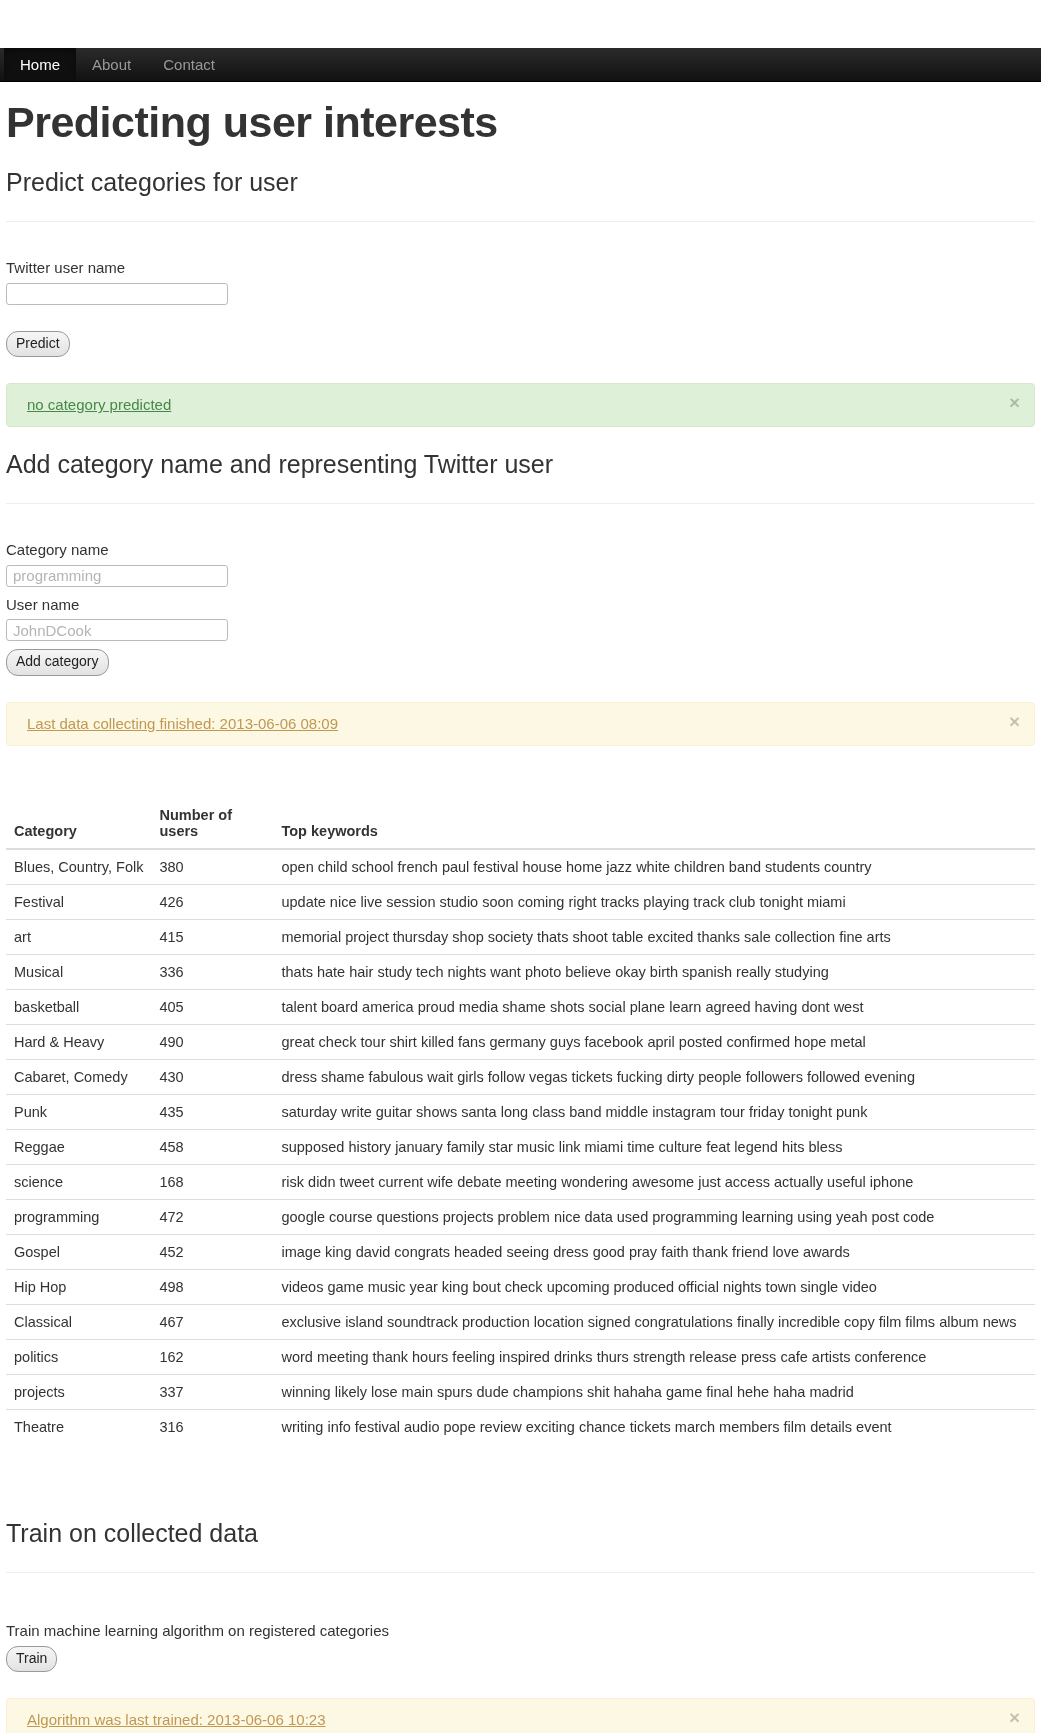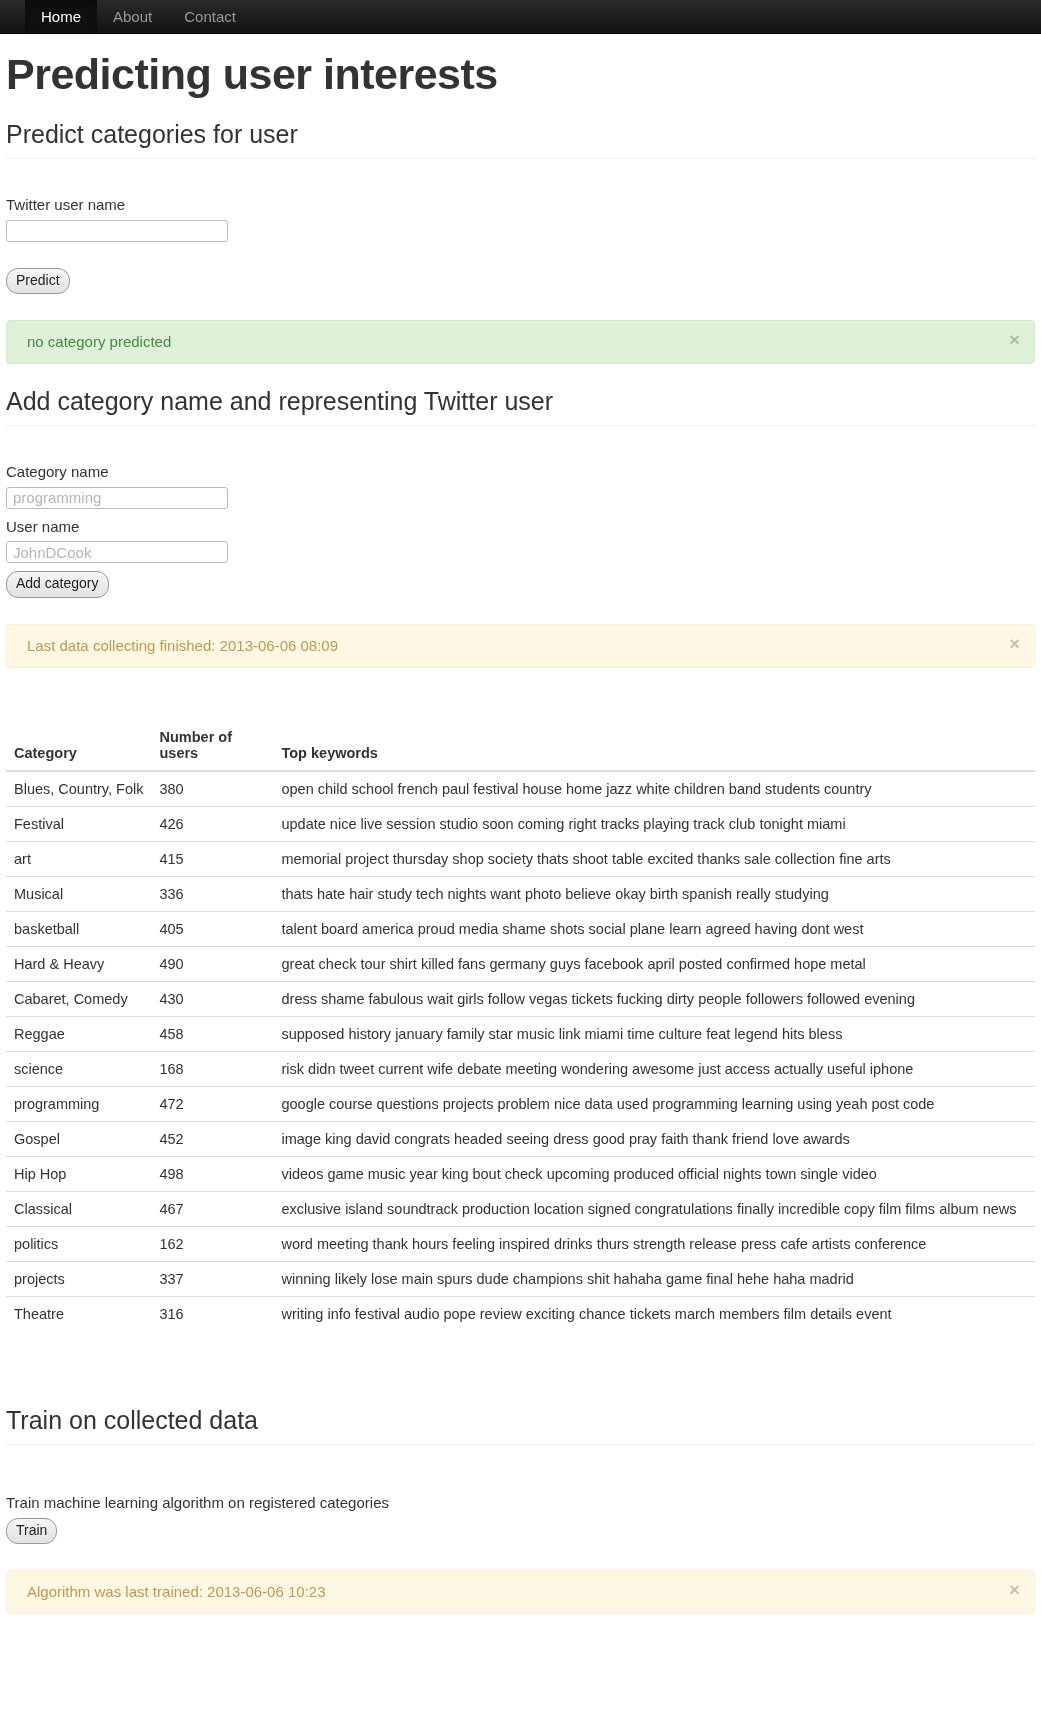--- a/index.html
+++ b/index.html
@@ -13,21 +13,22 @@
   body { width: 1041px; }
 
   
   .navbar {
     height: 34px;
     background: linear-gradient(to bottom, #2b2b2b 0%, #111111 100%);
     background-color: #1b1b1b;
     border-bottom: 1px solid #000;
     display: flex;
     align-items: stretch;
-    padding-left: 25px;
+    padding-left: 4px;
+    margin-top: 48px;
   }
   .nav-item {
     display: flex;
     align-items: center;
     padding: 0 16px;
     color: #999999;
     font-size: 15px;
     text-decoration: none;
     line-height: 1;
     cursor: pointer;
@@ -53,21 +54,21 @@
     margin: 18px 0 0 0;
     letter-spacing: -0.5px;
   }
 
   h2.section-title {
     font-size: 25px;
     font-weight: normal;
     color: #333333;
     margin: 22px 0 0 0;
     line-height: 1.2;
-    padding-bottom: 9px;
+    padding-bottom: 24px;
     border-bottom: 1px solid #eeeeee;
   }
 
   .spacer-18 { height: 18px; }
   .spacer-26 { height: 26px; }
   .spacer-36 { height: 36px; }
   .spacer-52 { height: 52px; }
 
   
   .form-label {
@@ -108,20 +109,21 @@
   }
 
   
   .alert {
     position: relative;
     border-radius: 4px;
     padding: 12px 34px 12px 20px;
     font-size: 15px;
     line-height: 1.2;
     margin: 0;
+    text-decoration: underline;
   }
   .alert-success {
     background: #dff0d8;
     border: 1px solid #d6e9c6;
     color: #468847;
   }
   .alert-warning {
     background: #fcf8e3;
     border: 1px solid #fbeed5;
     color: #c09853;
@@ -268,20 +270,25 @@
           <td class="col-category">Hard &amp; Heavy</td>
           <td class="col-users">490</td>
           <td class="col-keywords">great check tour shirt killed fans germany guys facebook april posted confirmed hope metal</td>
         </tr>
         <tr>
           <td class="col-category">Cabaret, Comedy</td>
           <td class="col-users">430</td>
           <td class="col-keywords">dress shame fabulous wait girls follow vegas tickets fucking dirty people followers followed evening</td>
         </tr>
         <tr>
+          <td class="col-category">Punk</td>
+          <td class="col-users">435</td>
+          <td class="col-keywords">saturday write guitar shows santa long class band middle instagram tour friday tonight punk</td>
+        </tr>
+        <tr>
           <td class="col-category">Reggae</td>
           <td class="col-users">458</td>
           <td class="col-keywords">supposed history january family star music link miami time culture feat legend hits bless</td>
         </tr>
         <tr>
           <td class="col-category">science</td>
           <td class="col-users">168</td>
           <td class="col-keywords">risk didn tweet current wife debate meeting wondering awesome just access actually useful iphone</td>
         </tr>
         <tr>

